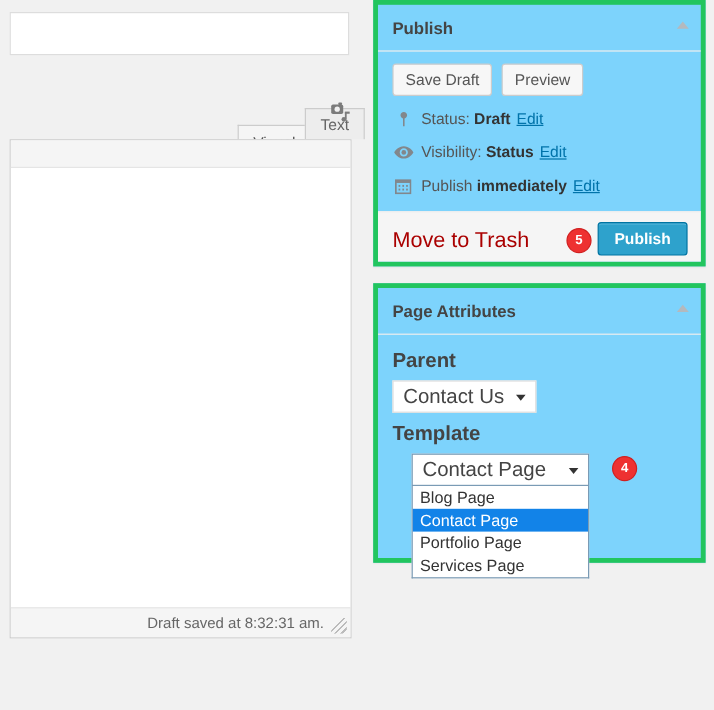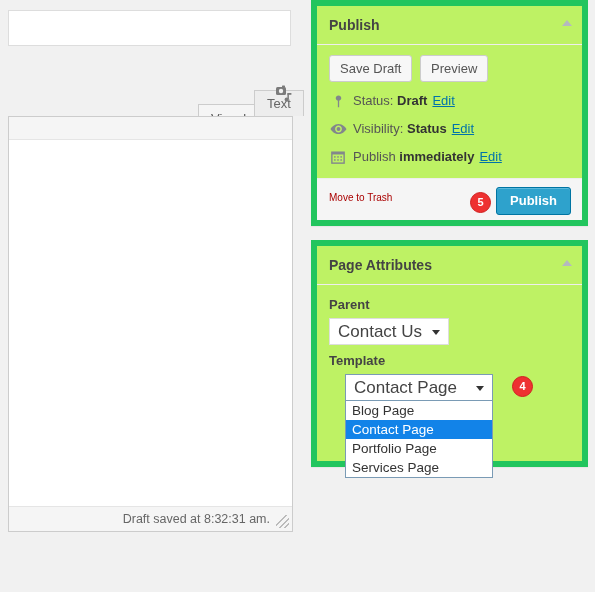--- a/index.html
+++ b/index.html
@@ -95,22 +95,22 @@
     position: absolute; right: 3px; bottom: 3px;
     width: 13px; height: 13px;
     background:
       linear-gradient(135deg, transparent 0 38%, #bbb 38% 46%, transparent 46% 58%, #bbb 58% 66%, transparent 66% 78%, #bbb 78% 86%, transparent 86%);
   }
 
   
   .side-col { position: absolute; left: 311px; top: 0; width: 277px; }
 
   .postbox {
-    background: #bef264;
-    border: 6px solid #22c55e;
+    background: #7dd3fc;
+    border: 4px solid #22c55e;
     box-shadow: 0 1px 1px rgba(0,0,0,.04);
     margin-bottom: 14px;
   }
   .postbox-header {
     position: relative;
     height: 38px;
     line-height: 38px;
     padding: 0 12px;
     border-bottom: 1px solid #eee;
     font-size: 14px;
@@ -171,21 +171,21 @@
     border-top: 1px solid #eee;
     background: #f5f5f5;
     padding: 10px 12px;
     height: 42px;
     box-sizing: border-box;
   }
   .trash-link {
     position: absolute; left: 12px; top: 13px;
     color: #a00;
     text-decoration: none;
-    font-size: 10px;
+    font-size: 18px;
     cursor: pointer;
   }
   .publish-btn {
     position: absolute; right: 11px; top: 8px;
     height: 28px; line-height: 26px;
     padding: 0 13px;
     background: #2ea2cc;
     border: 1px solid #0074a2;
     border-radius: 3px;
     color: #fff;
@@ -204,21 +204,21 @@
     color: #fff;
     font-size: 11px;
     font-weight: bold;
     line-height: 18px;
     text-align: center;
   }
   .badge-5 { right: 91px; top: 13px; }
   .badge-4 { left: 167px; top: 2px; }
 
   .attr-label {
-    font-size: 13px;
+    font-size: 17px;
     font-weight: bold;
     color: #444;
     margin: 8px 0 6px 0;
   }
   .attr-label.first { margin-top: 2px; }
 
   .select {
     position: relative;
     display: inline-block;
     box-sizing: border-box;

